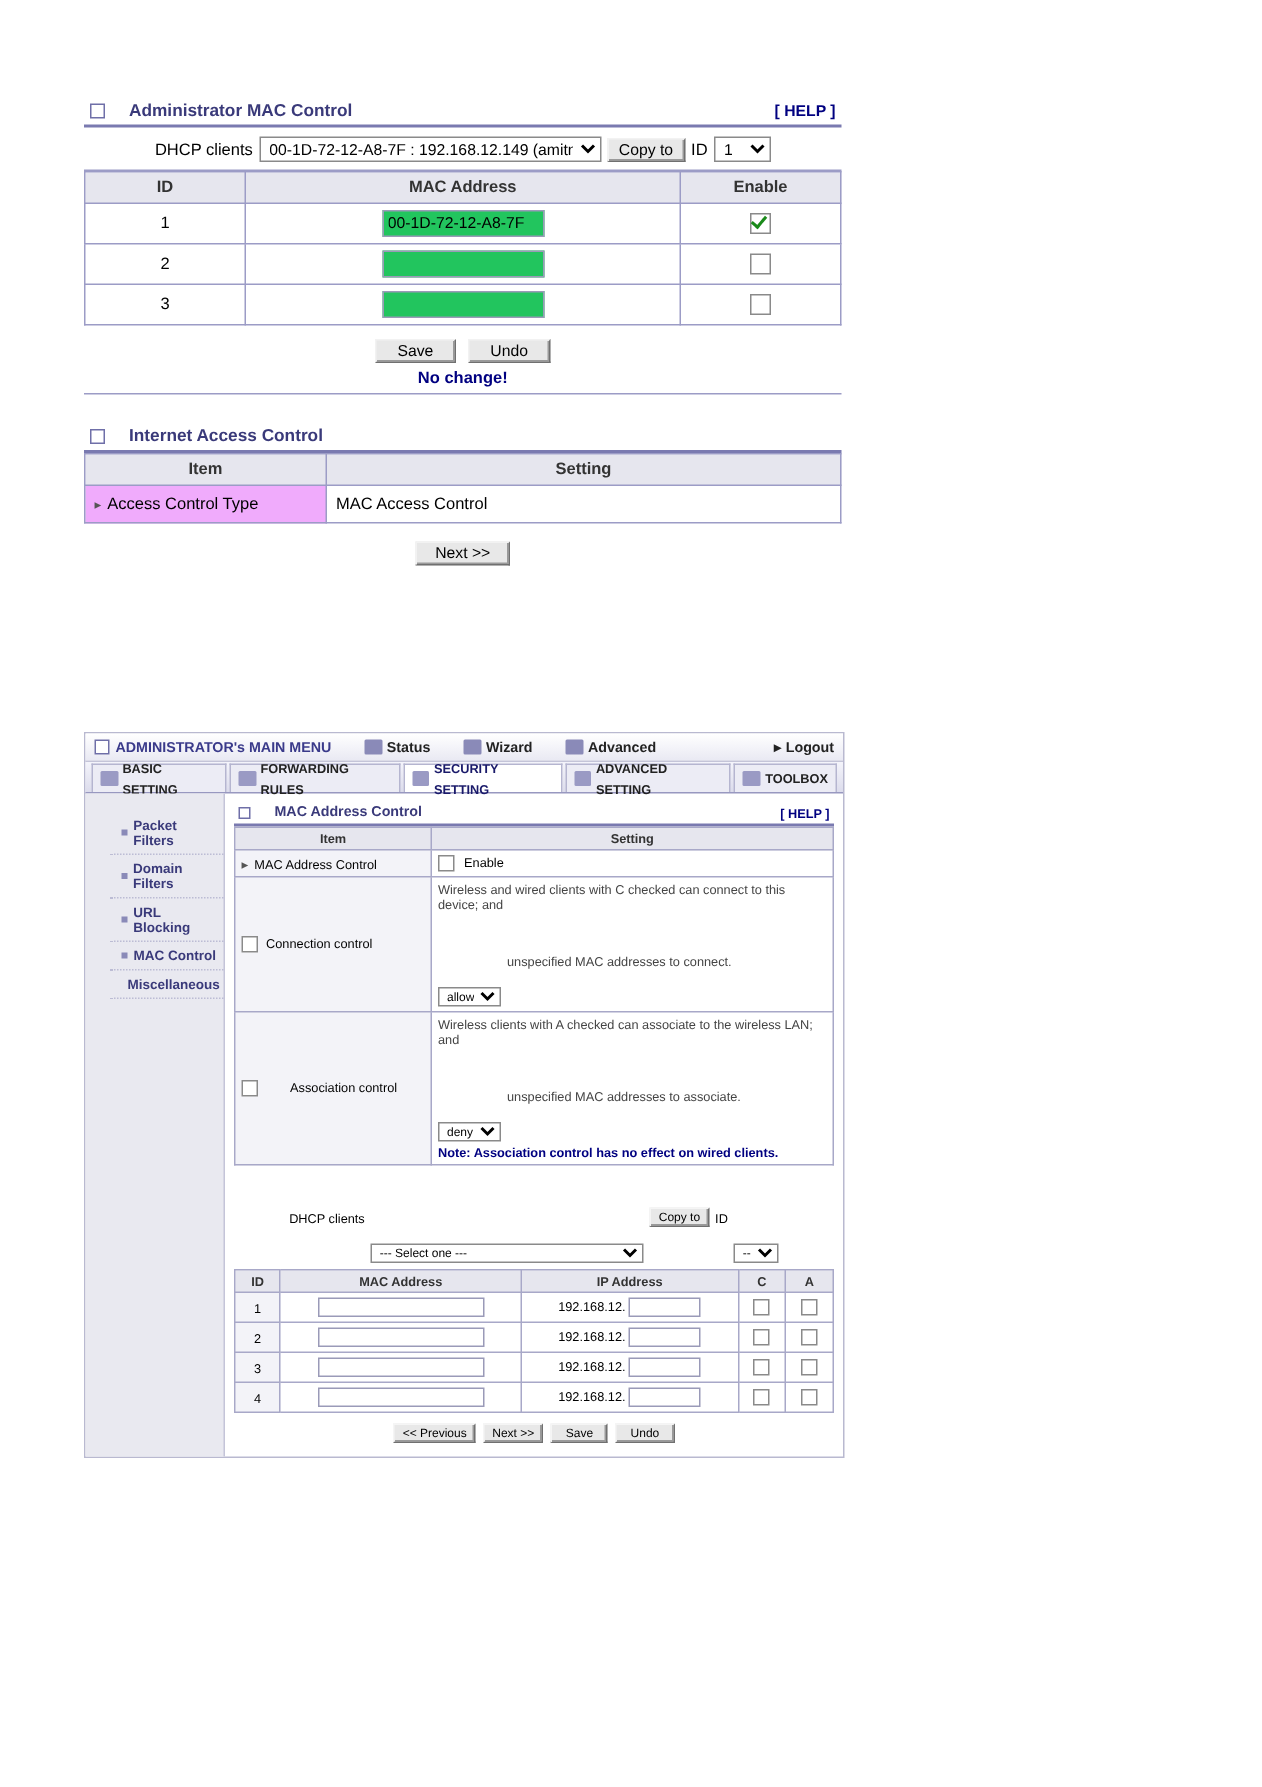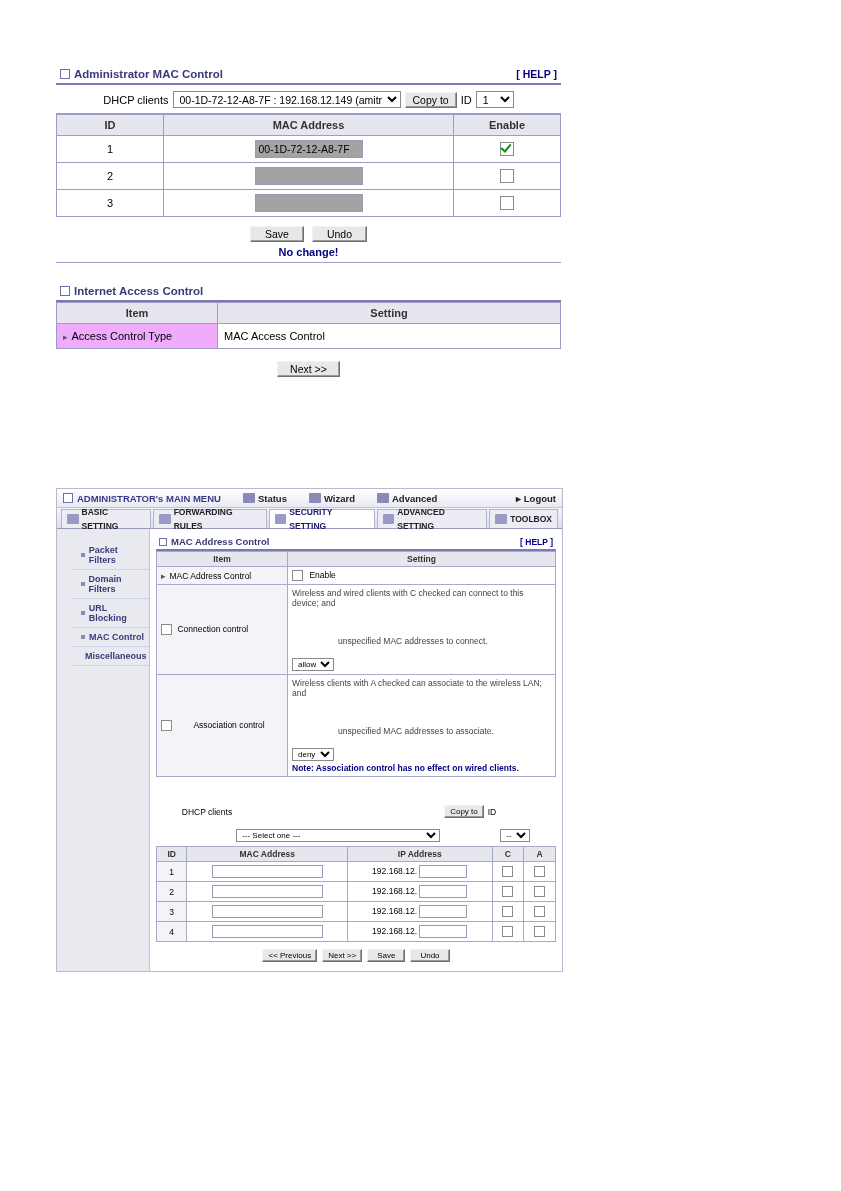--- a/index.html
+++ b/index.html
@@ -27,21 +27,21 @@
     display: flex;
     align-items: center;
     justify-content: space-between;
     border-bottom: 2px solid #7a7ab0;
     padding: 2px 4px 3px 4px;
     background: #ffffff;
   }
   .sec-header-left {
     display: flex;
     align-items: center;
-    gap: 4px;
+    gap: 16px;
   }
   .sq-icon {
     width: 8px;
     height: 8px;
     border: 1px solid #6f6fa8;
     background: #ffffff;
     display: inline-block;
   }
   .sec-title {
     font-weight: bold;
@@ -103,21 +103,21 @@
     border: 1px solid #9c9cc6;
     padding: 4px 3px;
     text-align: center;
     font-size: 11px;
     height: 17px;
   }
   .id-col { width: 100px; background:#fff; }
   .en-col { width: 100px; background:#fff; }
   .inp {
     border: 1px solid #9a9ab8;
-    background: #a3a3a3;
+    background: #22c55e;
     font-family: "Liberation Sans", sans-serif;
     font-size: 10.5px;
     padding: 1px 3px;
     color: #000;
     height: 14px;
   }
   .mac-inp { width: 100px; }
   .chk {
     width: 12px; height: 12px;
     border: 1px solid #8a8a8a;
@@ -596,21 +596,21 @@
               <span class="desc-text">unspecified MAC addresses to associate.</span>
             </div>
             <div class="note" style="margin-top:2px;">Note: Association control has no effect on wired clients.</div>
           </td>
         </tr>
       </tbody>
         </table>
 
       <div class="dhcp-row2">
         <span>DHCP clients</span>
-        <select class="sel-sm" style="width:204px;">
+        <select class="sel-sm" style="width:182px;">
           <option>--- Select one ---</option>
         </select>
         <button class="btn-sm">Copy to</button>
         <span>ID</span>
         <select class="sel-sm" style="width:30px;">
           <option>--</option>
         </select>
       </div>
 
       <table class="tbl3">

